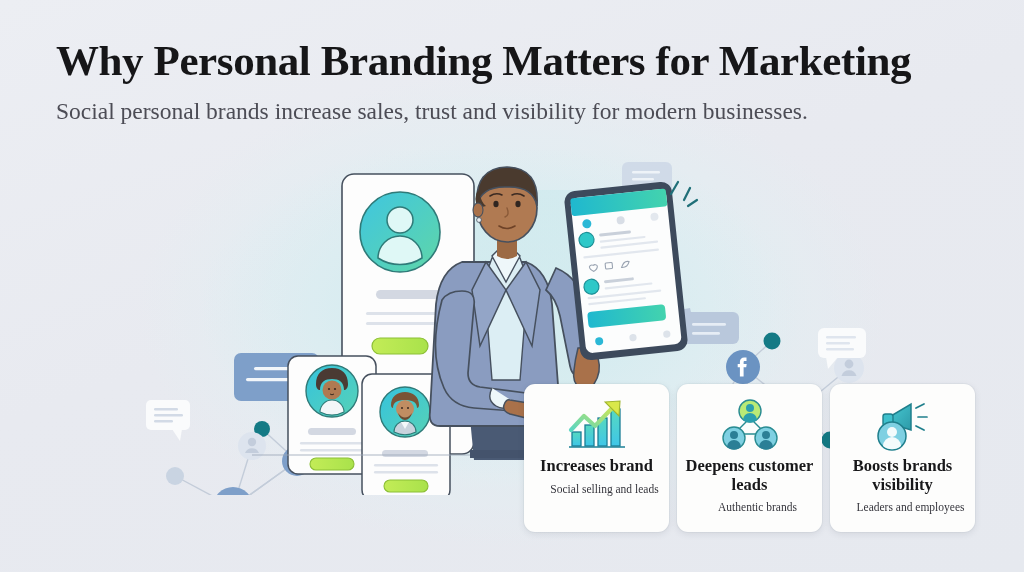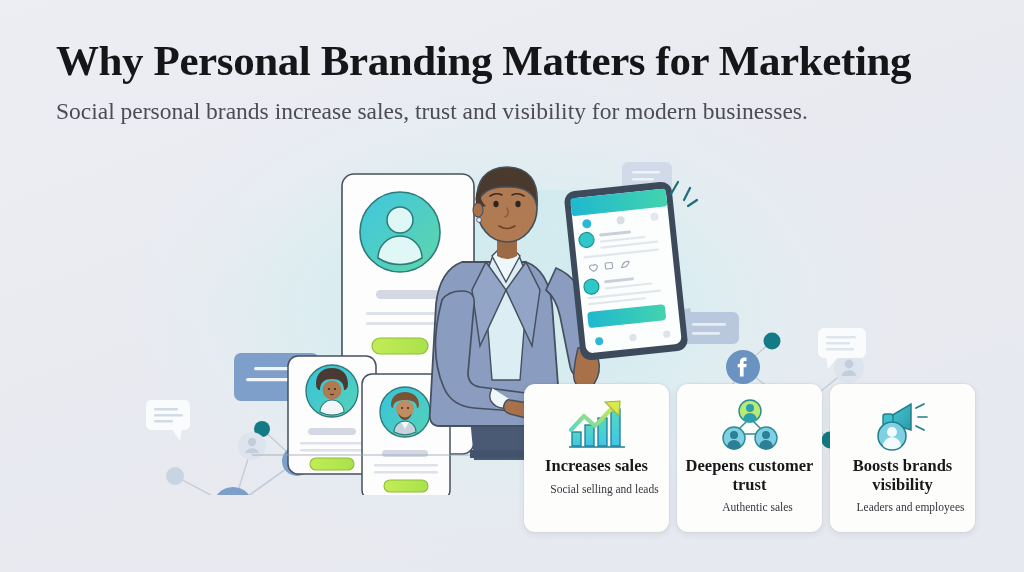--- a/index.html
+++ b/index.html
@@ -375,43 +375,43 @@
           </defs>
           <rect x="8" y="34" width="9" height="14" fill="url(#b1)" stroke="#1b7f96" stroke-width="1.3"></rect>
           <rect x="21" y="27" width="9" height="21" fill="url(#b1)" stroke="#1b7f96" stroke-width="1.3"></rect>
           <rect x="34" y="20" width="9" height="28" fill="url(#b1)" stroke="#1b7f96" stroke-width="1.3"></rect>
           <rect x="47" y="11" width="9" height="37" fill="url(#b1)" stroke="#1b7f96" stroke-width="1.3"></rect>
           <line x1="5" y1="49" x2="61" y2="49" stroke="#1b7f96" stroke-width="1.6"></line>
           <path d="M7 32 L20 18 L31 28 L52 6" fill="none" stroke="url(#arw)" stroke-width="4.2" stroke-linejoin="round" stroke-linecap="round"></path>
           <path d="M41 4 L56 3 L55 18 Z" fill="#d9e84a" stroke="#9fb52e" stroke-width="1.1"></path>
         </svg>
       </div>
-      <div class="card-title">Increases sales</div>
+      <div class="card-title">Increases brand</div>
       <div class="card-sub">Social selling and leads</div>
     </div>
 
     <div class="card">
       <div class="card-icon">
         <svg width="60" height="54" viewBox="0 0 60 54">
           <line x1="30" y1="20" x2="14" y2="36" stroke="#2a8c92" stroke-width="1.5"></line>
           <line x1="30" y1="20" x2="46" y2="36" stroke="#2a8c92" stroke-width="1.5"></line>
           <line x1="14" y1="36" x2="46" y2="36" stroke="#2a8c92" stroke-width="1.5"></line>
           <circle cx="30" cy="13" r="11" fill="#b9ea76" stroke="#2a8c92" stroke-width="1.4"></circle>
           <circle cx="30" cy="10" r="4" fill="#2b9fae"></circle>
           <path d="M23 22 a7 7 0 0 1 14 0 a11 11 0 0 1 -14 0 z" fill="#2b9fae"></path>
           <circle cx="14" cy="40" r="11" fill="#7fd0e2" stroke="#2a8c92" stroke-width="1.4"></circle>
           <circle cx="14" cy="37" r="4" fill="#2b7f96"></circle>
           <path d="M7 49 a7 7 0 0 1 14 0 a11 11 0 0 1 -14 0 z" fill="#2b7f96"></path>
           <circle cx="46" cy="40" r="11" fill="#7fd0e2" stroke="#2a8c92" stroke-width="1.4"></circle>
           <circle cx="46" cy="37" r="4" fill="#2b7f96"></circle>
           <path d="M39 49 a7 7 0 0 1 14 0 a11 11 0 0 1 -14 0 z" fill="#2b7f96"></path>
         </svg>
       </div>
-      <div class="card-title">Deepens customer trust</div>
-      <div class="card-sub">Authentic sales</div>
+      <div class="card-title">Deepens customer leads</div>
+      <div class="card-sub">Authentic brands</div>
     </div>
 
     <div class="card">
       <div class="card-icon">
         <svg width="64" height="54" viewBox="0 0 64 54">
           <defs>
             <linearGradient id="mg" x1="0" y1="0" x2="1" y2="1">
               <stop offset="0" stop-color="#46c8d2"></stop>
                 <stop offset="1" stop-color="#2d9aa8"></stop>
             </linearGradient>

